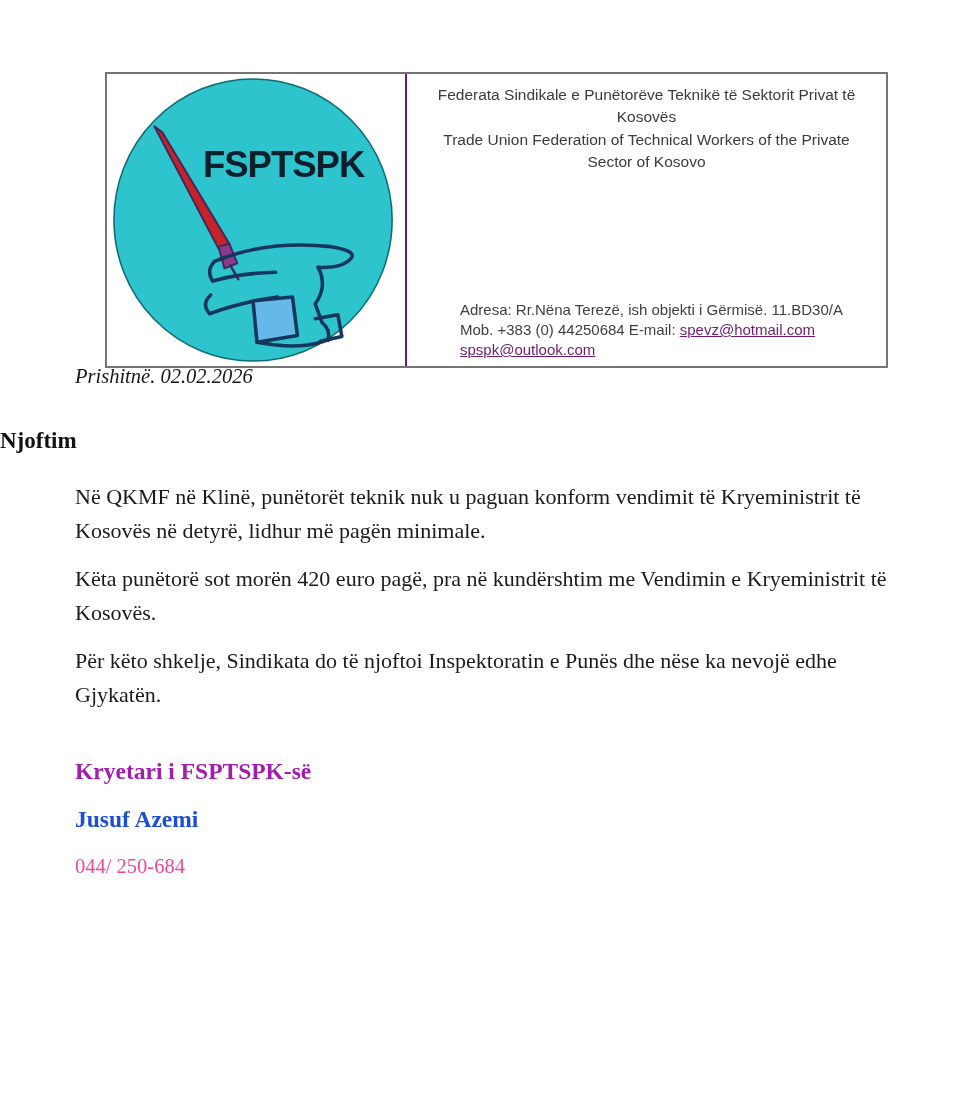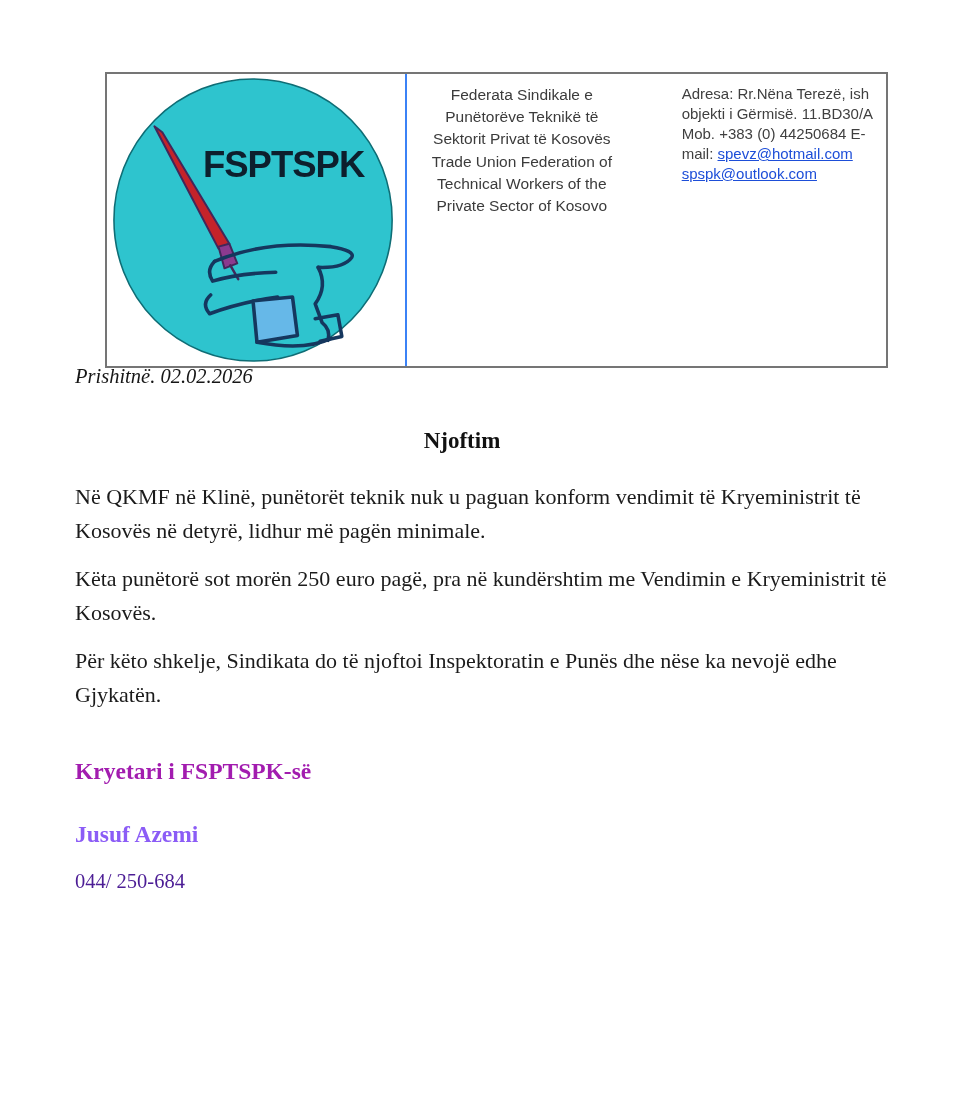--- a/index.html
+++ b/index.html
@@ -16,64 +16,64 @@
   .letterhead{
     position:absolute;left:105px;top:72px;
     width:783px;height:296px;
     border:2px solid #757575;
     display:flex;
     box-sizing:border-box;
     background:#ffffff;
   }
   .logo-cell{
     width:300px;flex:0 0 300px;
-    border-right:2px solid #3b82f6;
+    border-right:2px solid #701a75;
     box-sizing:border-box;
     display:flex;align-items:center;justify-content:center;
     overflow:hidden;
   }
   .logo-cell svg{display:block;}
   .info-cell{
     flex:1;
-    display:flex;flex-direction:row;justify-content:space-between;
+    display:flex;flex-direction:column;justify-content:space-between;
     padding:10px 12px 6px 12px;
     box-sizing:border-box;
     font-family:"Liberation Sans", sans-serif;
     gap:16px;
   }
   .org-names{
     text-align:center;
     font-size:15.5px;line-height:22px;
     color:#3b3b3b;
   }
   .org-names .name{margin:0 0 1px 0;}
   .contact{
     font-size:15px;line-height:20px;color:#3f3f3f;margin-left:41px;
   }
-  .contact a{color:#1d4ed8;text-decoration:underline;}
+  .contact a{color:#701a75;text-decoration:underline;}
 
   
   .dateline{
     position:absolute;left:75px;top:365px;
     font-style:italic;font-size:20.5px;color:#161616;
   }
   .doc-title{
     position:absolute;left:0;top:428px;width:924px;
-    text-align:center;font-weight:bold;font-size:23px;color:#111;
+    text-align:left;font-weight:bold;font-size:23px;color:#111;
   }
   .body-text{
     position:absolute;left:75px;top:470px;width:836px;
     font-size:22px;line-height:34px;color:#1b1b1b;
   }
   .body-text p{margin:10px 0 14px 0;}
   .body-text .b{font-weight:bold;}
 
   .sig-role{margin-top:44px;font-weight:bold;font-size:23.5px;line-height:30px;color:#a21caf;}
-  .sig-name{margin-top:33px;font-weight:bold;font-size:23.5px;line-height:30px;color:#8b5cf6;}
-  .sig-phone{margin-top:19px;font-size:20.5px;line-height:26px;color:#4c1d95;}
+  .sig-name{margin-top:18px;font-weight:bold;font-size:23.5px;line-height:30px;color:#1d4ed8;}
+  .sig-phone{margin-top:19px;font-size:20.5px;line-height:26px;color:#ec4899;}
 </style>
 </head>
 <body>
 
 <div class="page">
 
   <div class="letterhead">
 
     <div class="logo-cell">
 
@@ -111,21 +111,21 @@
       </div>
     </div>
   </div>
 
   <div class="dateline">Prishitnë. 02.02.2026</div>
 
   <div class="doc-title">Njoftim</div>
 
   <div class="body-text">
     <p>Në QKMF në Klinë, punëtorët teknik nuk u paguan konform vendimit të Kryeministrit të Kosovës në detyrë, lidhur më pagën minimale.</p>
-    <p>Këta punëtorë sot morën 250 euro pagë, pra në kundërshtim me Vendimin e Kryeministrit të Kosovës.</p>
+    <p>Këta punëtorë sot morën 420 euro pagë, pra në kundërshtim me Vendimin e Kryeministrit të Kosovës.</p>
     <p>Për këto shkelje, Sindikata do të njoftoi Inspektoratin e Punës dhe nëse ka nevojë edhe Gjykatën.</p>
 
     <div class="sig-role">Kryetari i FSPTSPK-së</div>
     <div class="sig-name">Jusuf Azemi</div>
     <div class="sig-phone">044/ 250-684</div>
   </div>
 
 </div>
 
 </body></html>

